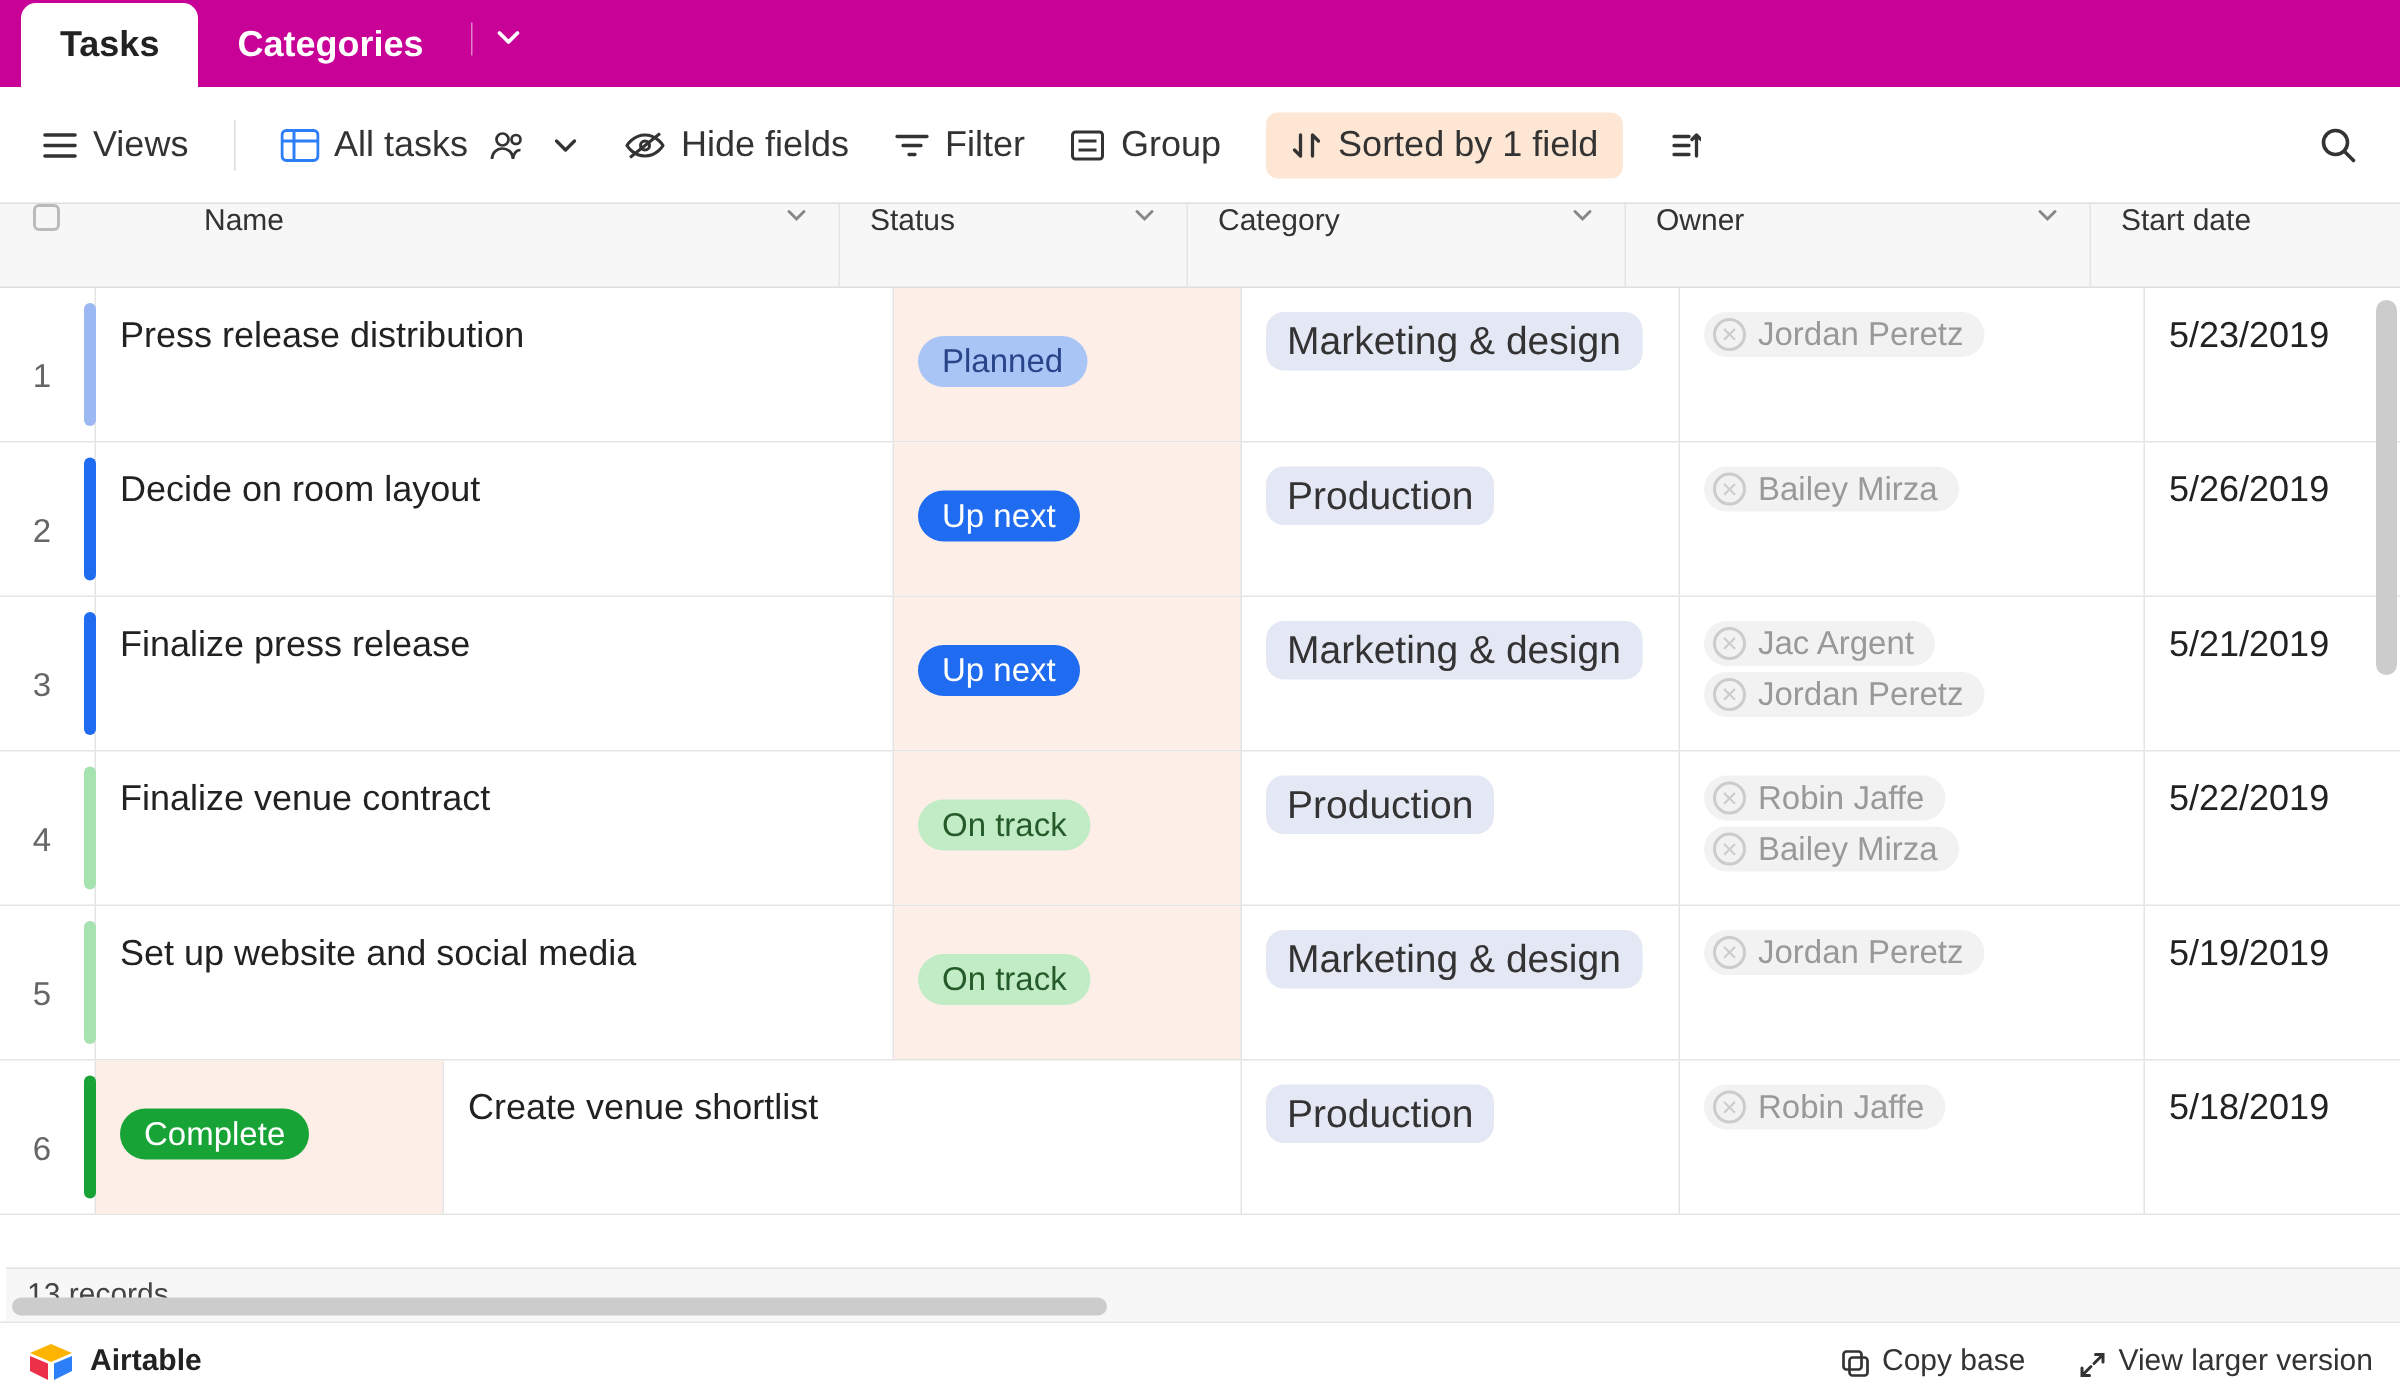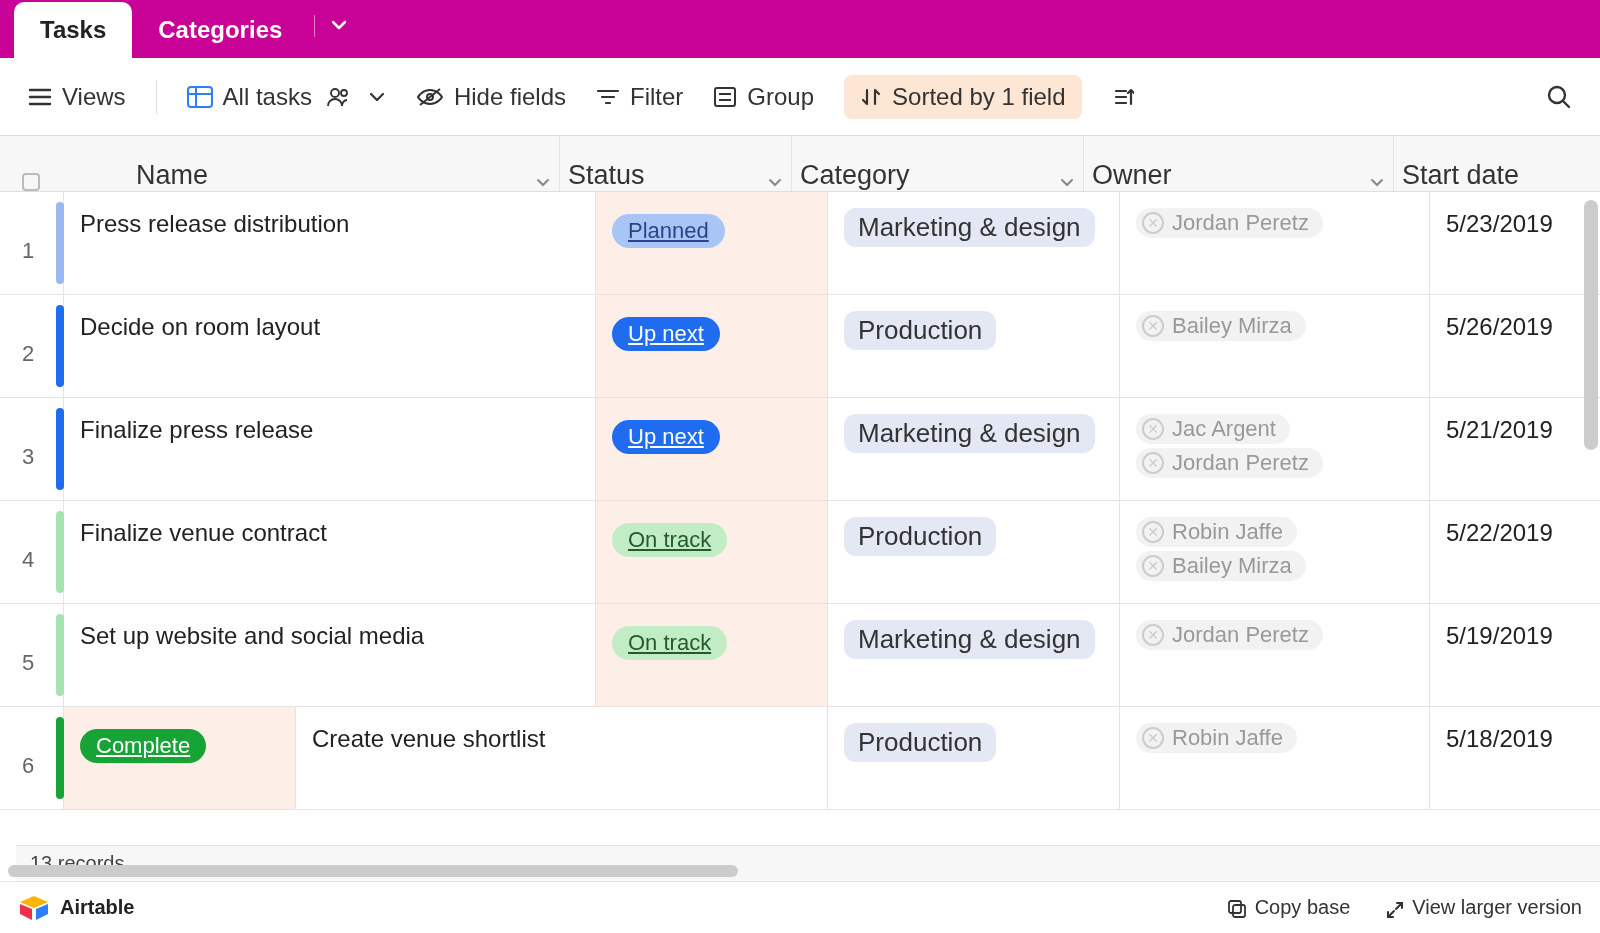--- a/index.html
+++ b/index.html
@@ -19,21 +19,21 @@
 .tb-sep { width: 1px; height: 34px; background: #ddd; }
 .tb-item.sorted { background: #fde6d3; border-radius: 8px; padding: 8px 16px; }
 .search-icon { margin-left: auto; cursor: pointer; }
 
 
 .icon { display: inline-flex; }
 svg { display: block; }
 
 
 .grid-header { height: 56px; background: #f7f7f7; border-bottom: 1px solid #ddd; display: flex; align-items: stretch; flex-shrink: 0; }
-.hcell { display: flex; align-items: flex-end; border-right: 1px solid #e4e4e4; font-size: 27px; color: #333; padding: 0 8px; position: relative; }
+.hcell { display: flex; align-items: flex-start; border-right: 1px solid #e4e4e4; font-size: 20px; color: #333; padding: 0 20px; position: relative; }
 .hcell .caret { margin-left: auto; color: #888; }
 .col-num { width: 56px; justify-content: center; border-right: none; }
 .col-bar { width: 8px; border-right: 1px solid #e4e4e4; padding:0; }
 .col-name { width: 532px; padding-left: 68px; }
 .col-name-h { width: 560px; padding-left: 136px; }
 .col-status { width: 232px; }
 .col-category { width: 292px; }
 .col-owner { width: 310px; }
 .col-date { flex: 1; border-right: none; }
 
@@ -46,31 +46,31 @@
 .row:first-child { border-top: none; }
 .cell { border-right: 1px solid #e4e4e4; padding: 12px 16px 0 16px; display: flex; flex-direction: column; align-items: flex-start; }
 .cell.col-num { align-items: center; padding: 16px 0 0 0; color: #666; font-size: 22px; border-right: none;}
 .cell.col-bar { padding: 10px 0 10px 0; align-items: center; }
 .colorbar { width: 8px; height: 100%; border-radius: 6px; }
 .cell.col-name { padding-top: 18px; font-size: 24px; }
 .cell.col-status { background: #fdefe8; }
 .cell.col-date { border-right: none; padding-top: 18px; font-size: 24px; }
 
 
-.pill { display: inline-flex; border-radius: 100px; padding: 4px 16px; font-size: 22px; font-weight: 500; margin-top: 10px; text-decoration: underline; }
+.pill { display: inline-flex; border-radius: 100px; padding: 4px 16px; font-size: 22px; font-weight: 500; margin-top: 20px; }
 .pill.blue-dark { background: #1f6cf0; color: #fff; }
 .pill.blue-light { background: #a9c5f6; color: #29458a; }
 .pill.green-light { background: #c2ecc6; color: #255b2a; }
 .pill.green-dark { background: #18a336; color: #fff; }
 .cat-pill { display: inline-flex; background: #e4e8f5; color: #333; border-radius: 12px; padding: 4px 14px; font-size: 26px; margin-top: 4px; }
 .owner-chip { display: inline-flex; align-items: center; background: #f2f2f2; color: #999; border-radius: 100px; padding: 2px 14px 2px 6px; font-size: 22px; margin-top: 4px; gap: 8px; }
 .owner-chip .x { width: 22px; height: 22px; border: 2px solid #ccc; border-radius: 50%; display: flex; align-items: center; justify-content: center; font-size: 14px; color: #ccc; }
 
 
-.status-footer { position: absolute; bottom: 52px; left: 16px; right: 0; height: 36px; background: #f7f7f7; border-top: 1px solid #e4e4e4; display: flex; align-items: center; padding-left: 14px; font-size: 20px; color: #444; }
+.status-footer { position: absolute; bottom: 52px; left: 4px; right: 0; height: 36px; background: #f7f7f7; border-top: 1px solid #e4e4e4; display: flex; align-items: center; padding-left: 14px; font-size: 20px; color: #444; }
 .hscroll { position: absolute; left: 8px; bottom: 56px; width: 730px; height: 12px; background: #ccc; border-radius: 6px; }
 
 .brand-footer { position: absolute; bottom: 0; left: 0; right: 0; height: 52px; border-top: 1px solid #e4e4e4; display: flex; align-items: center; padding: 0 18px; gap: 10px; font-size: 20px; }
 .brand-footer .right { margin-left: auto; display: flex; gap: 36px; align-items: center; }
 .brand-link { display: flex; align-items: flex-end; gap: 8px; color: #333; cursor: pointer; }
 
 
 .vscroll { position: absolute; right: 2px; top: 200px; width: 14px; height: 250px; background: #ccc; border-radius: 8px; }
 
 

